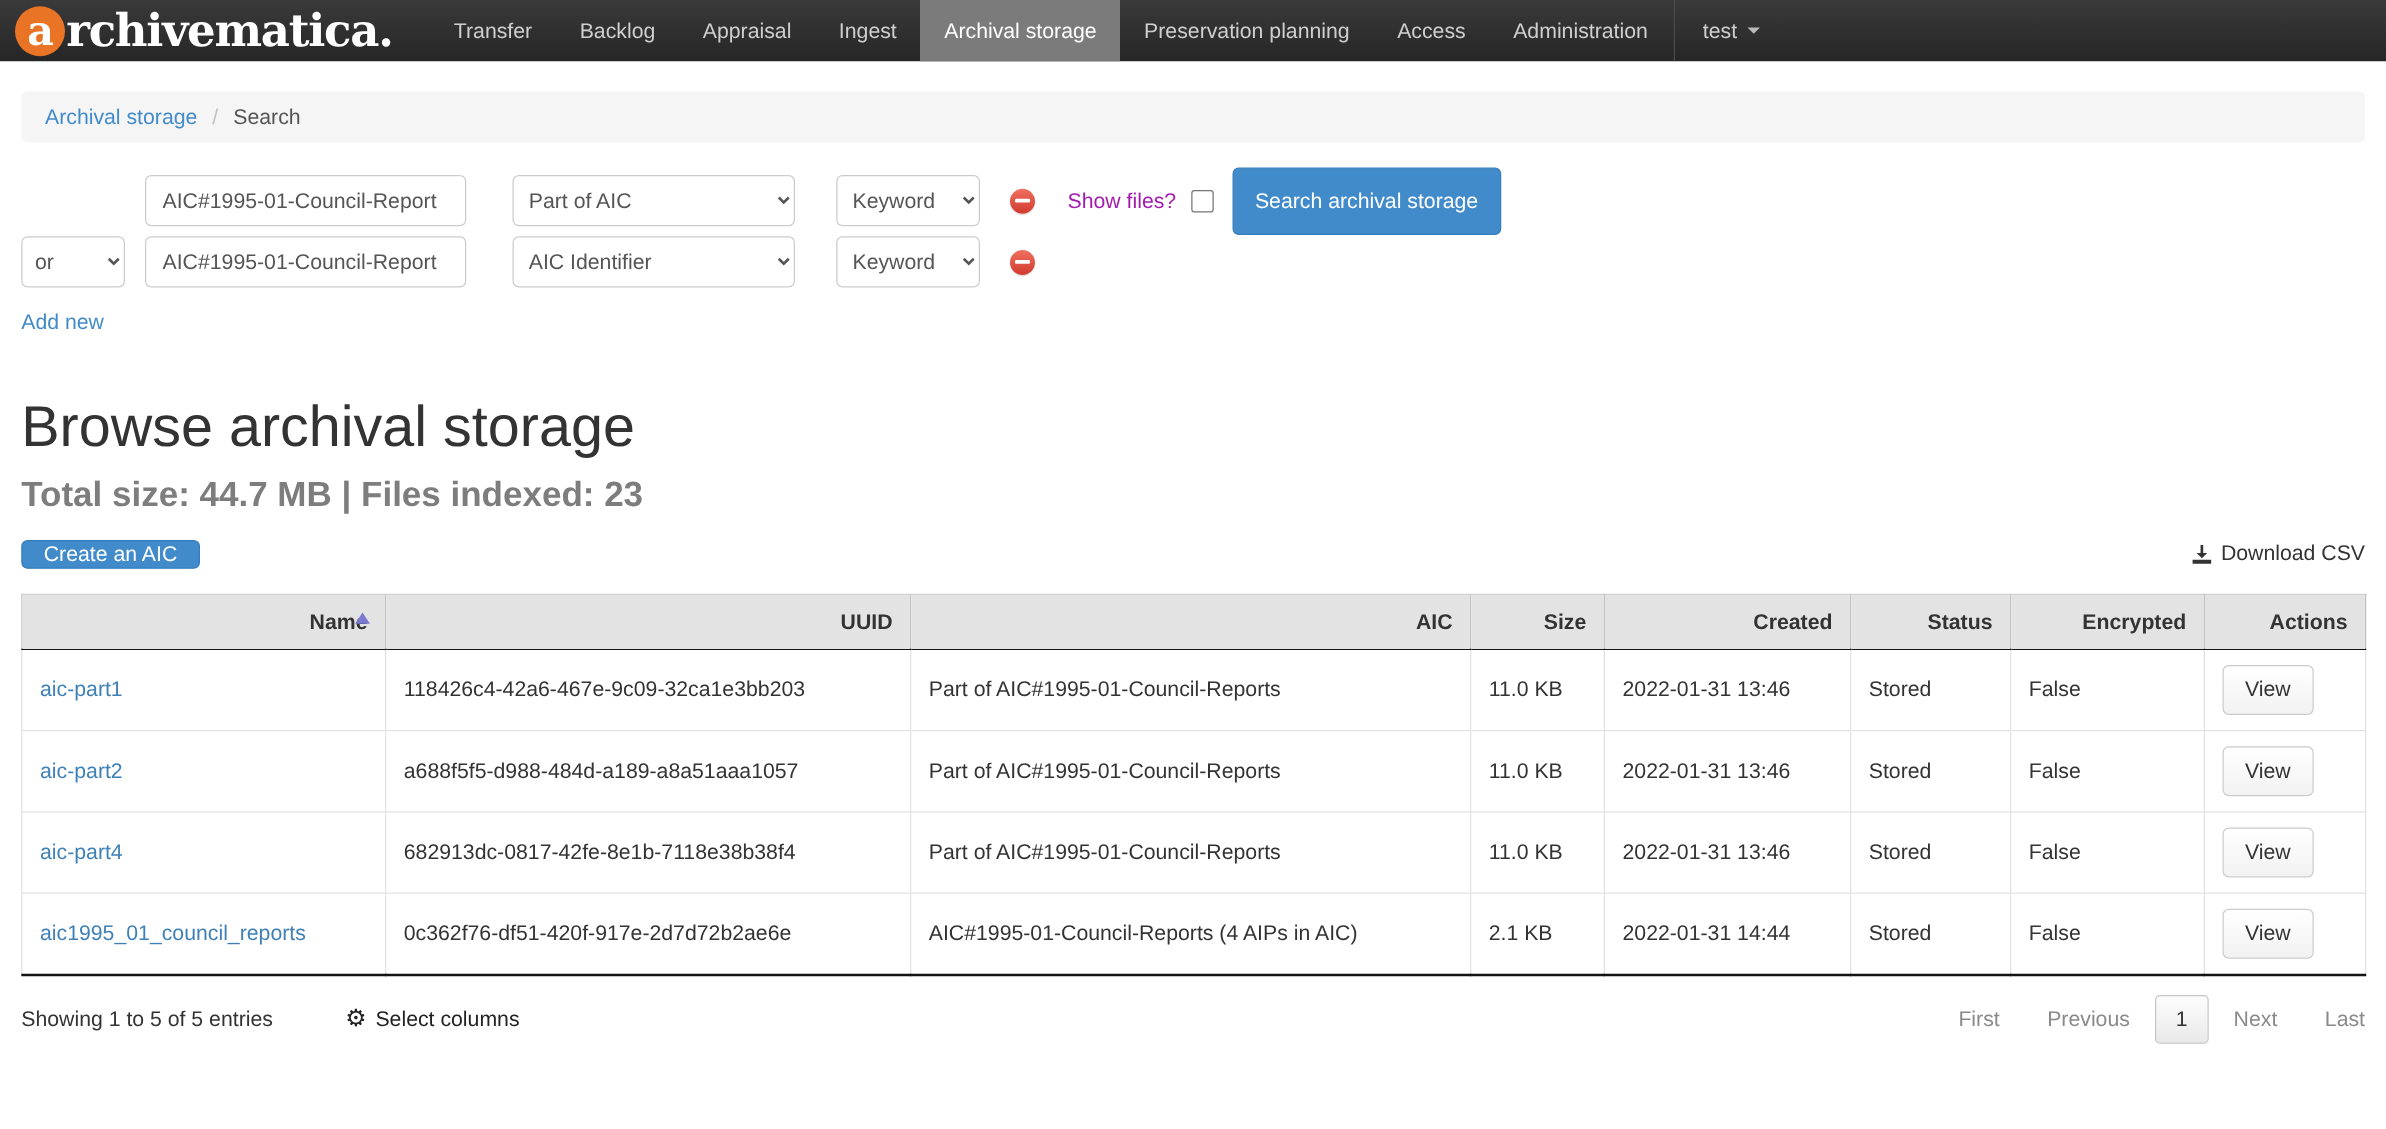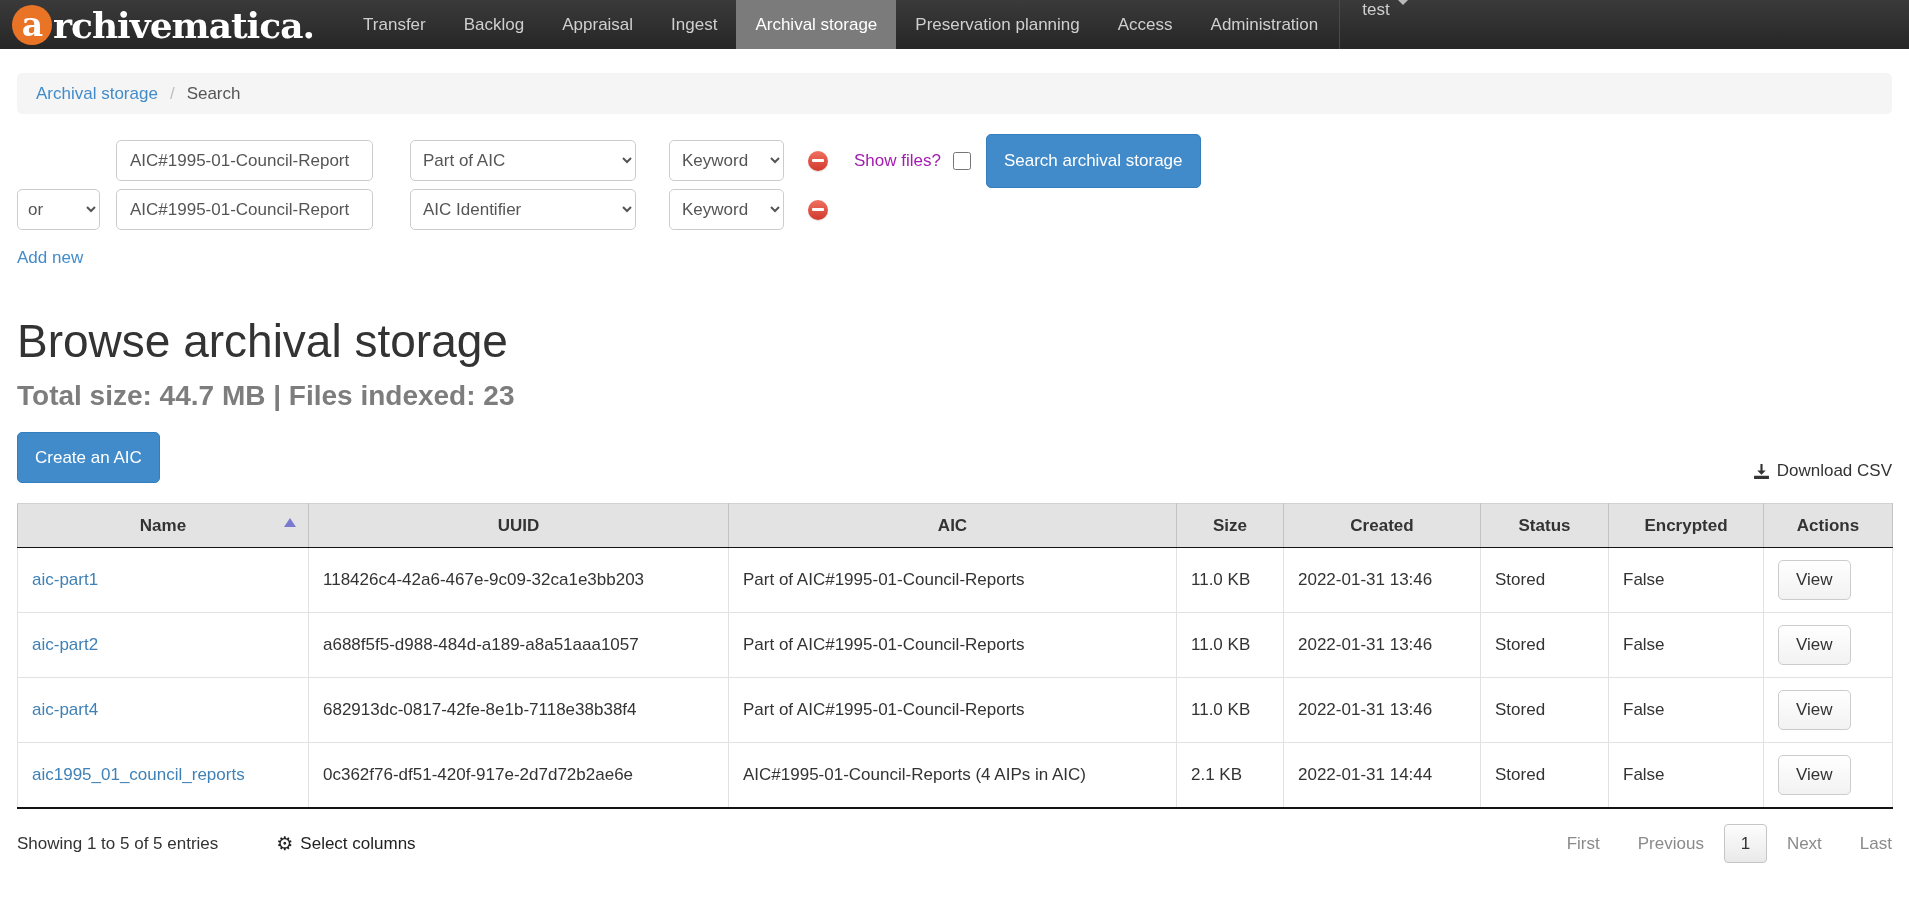--- a/index.html
+++ b/index.html
@@ -12,21 +12,21 @@
   .logo { display:flex; align-items:center; padding:0 14px 0 12px; margin-right:16px;
           font-family:"DejaVu Serif", serif; font-weight:bold; color:#fff;
           font-size:36px; letter-spacing:-1px; cursor:pointer; }
   .logo-a { display:inline-flex; align-items:center; justify-content:center;
             width:40px; height:40px; border-radius:50%; background:#e97426;
             color:#fff; font-size:33px; margin-right:1px; }
   .nav-items { display:flex; list-style:none; align-items:stretch; }
   .nav-items li { display:flex; align-items:center; padding:0 19px; font-size:17px;
                   color:#cfcfcf; cursor:pointer; white-space:nowrap; }
   .nav-items li.active { background:#7b7b7b; color:#fff; }
-  .user-menu { display:flex; align-items:flex-start; padding:0 22px; margin-left:2px;
+  .user-menu { display:flex; align-items:center; padding:0 22px; margin-left:2px;
                border-left:1px solid #4a4a4a; color:#cfcfcf; font-size:17px; cursor:pointer; }
   .caret { display:inline-block; width:0; height:0; margin-left:8px;
            border-top:5px solid #b9b9b9; border-left:5px solid transparent;
            border-right:5px solid transparent; }
 
   .content { margin:0 17px; }
 
   
   .breadcrumb { display:flex; align-items:center; margin-top:24px; height:41px;
                 background:#f5f5f5; border-radius:5px; padding:0 19px;
@@ -58,32 +58,32 @@
                  height:54px; padding:0 17px; }
   .add-new { display:inline-block; margin-top:10px; color:#428bca; font-size:17px;
              text-decoration:none; cursor:pointer; }
 
   
   h1.page-title { margin-top:46px; font-size:46px; font-weight:500; color:#333; }
   .summary { margin-top:12px; font-size:28px; color:#7d7d7d;font-weight:bold; }
 
   .actions-row { display:flex; align-items:flex-end; justify-content:space-between;
                  margin-top:20px; }
-  .btn-create { height:51px; }
+  .btn-create { height:23px; }
   .download-csv { display:flex; align-items:center; gap:7px; color:#333;
                   font-size:17px; text-decoration:none; cursor:pointer; margin-bottom:2px; }
 
   
   table.results { width:1875px; margin-top:20px; border-collapse:collapse;
                   table-layout:fixed; font-size:17px;
                   border-bottom:2px solid #141414; }
   col.c-name{width:291px} col.c-uuid{width:420px} col.c-aic{width:448px}
   col.c-size{width:107px} col.c-created{width:197px} col.c-status{width:128px}
   col.c-enc{width:155px} col.c-act{width:129px}
-  thead th { background:#e3e3e3; height:44px; text-align:center; font-weight:bold;
+  thead th { background:#e3e3e3; height:44px; text-align:right; font-weight:bold;
              color:#333; padding:0 14px; border:1px solid #c3c3c3;
              border-top:1px solid #d2d2d2; border-bottom:1px solid #141414;
              position:relative; cursor:pointer; }
   .sort-asc { position:absolute; right:12px; top:14px; width:0; height:0;
               border-bottom:9px solid #7a7ad0; border-left:6px solid transparent;
               border-right:6px solid transparent; }
   tbody td { height:65px; padding:0 14px; border:1px solid #e2e2e2; border-top:none;
              color:#333; background:#fff; vertical-align:middle; overflow:hidden;
              white-space:nowrap; }
   tbody a.row-link { color:#3f81b6; text-decoration:none; cursor:pointer; }

